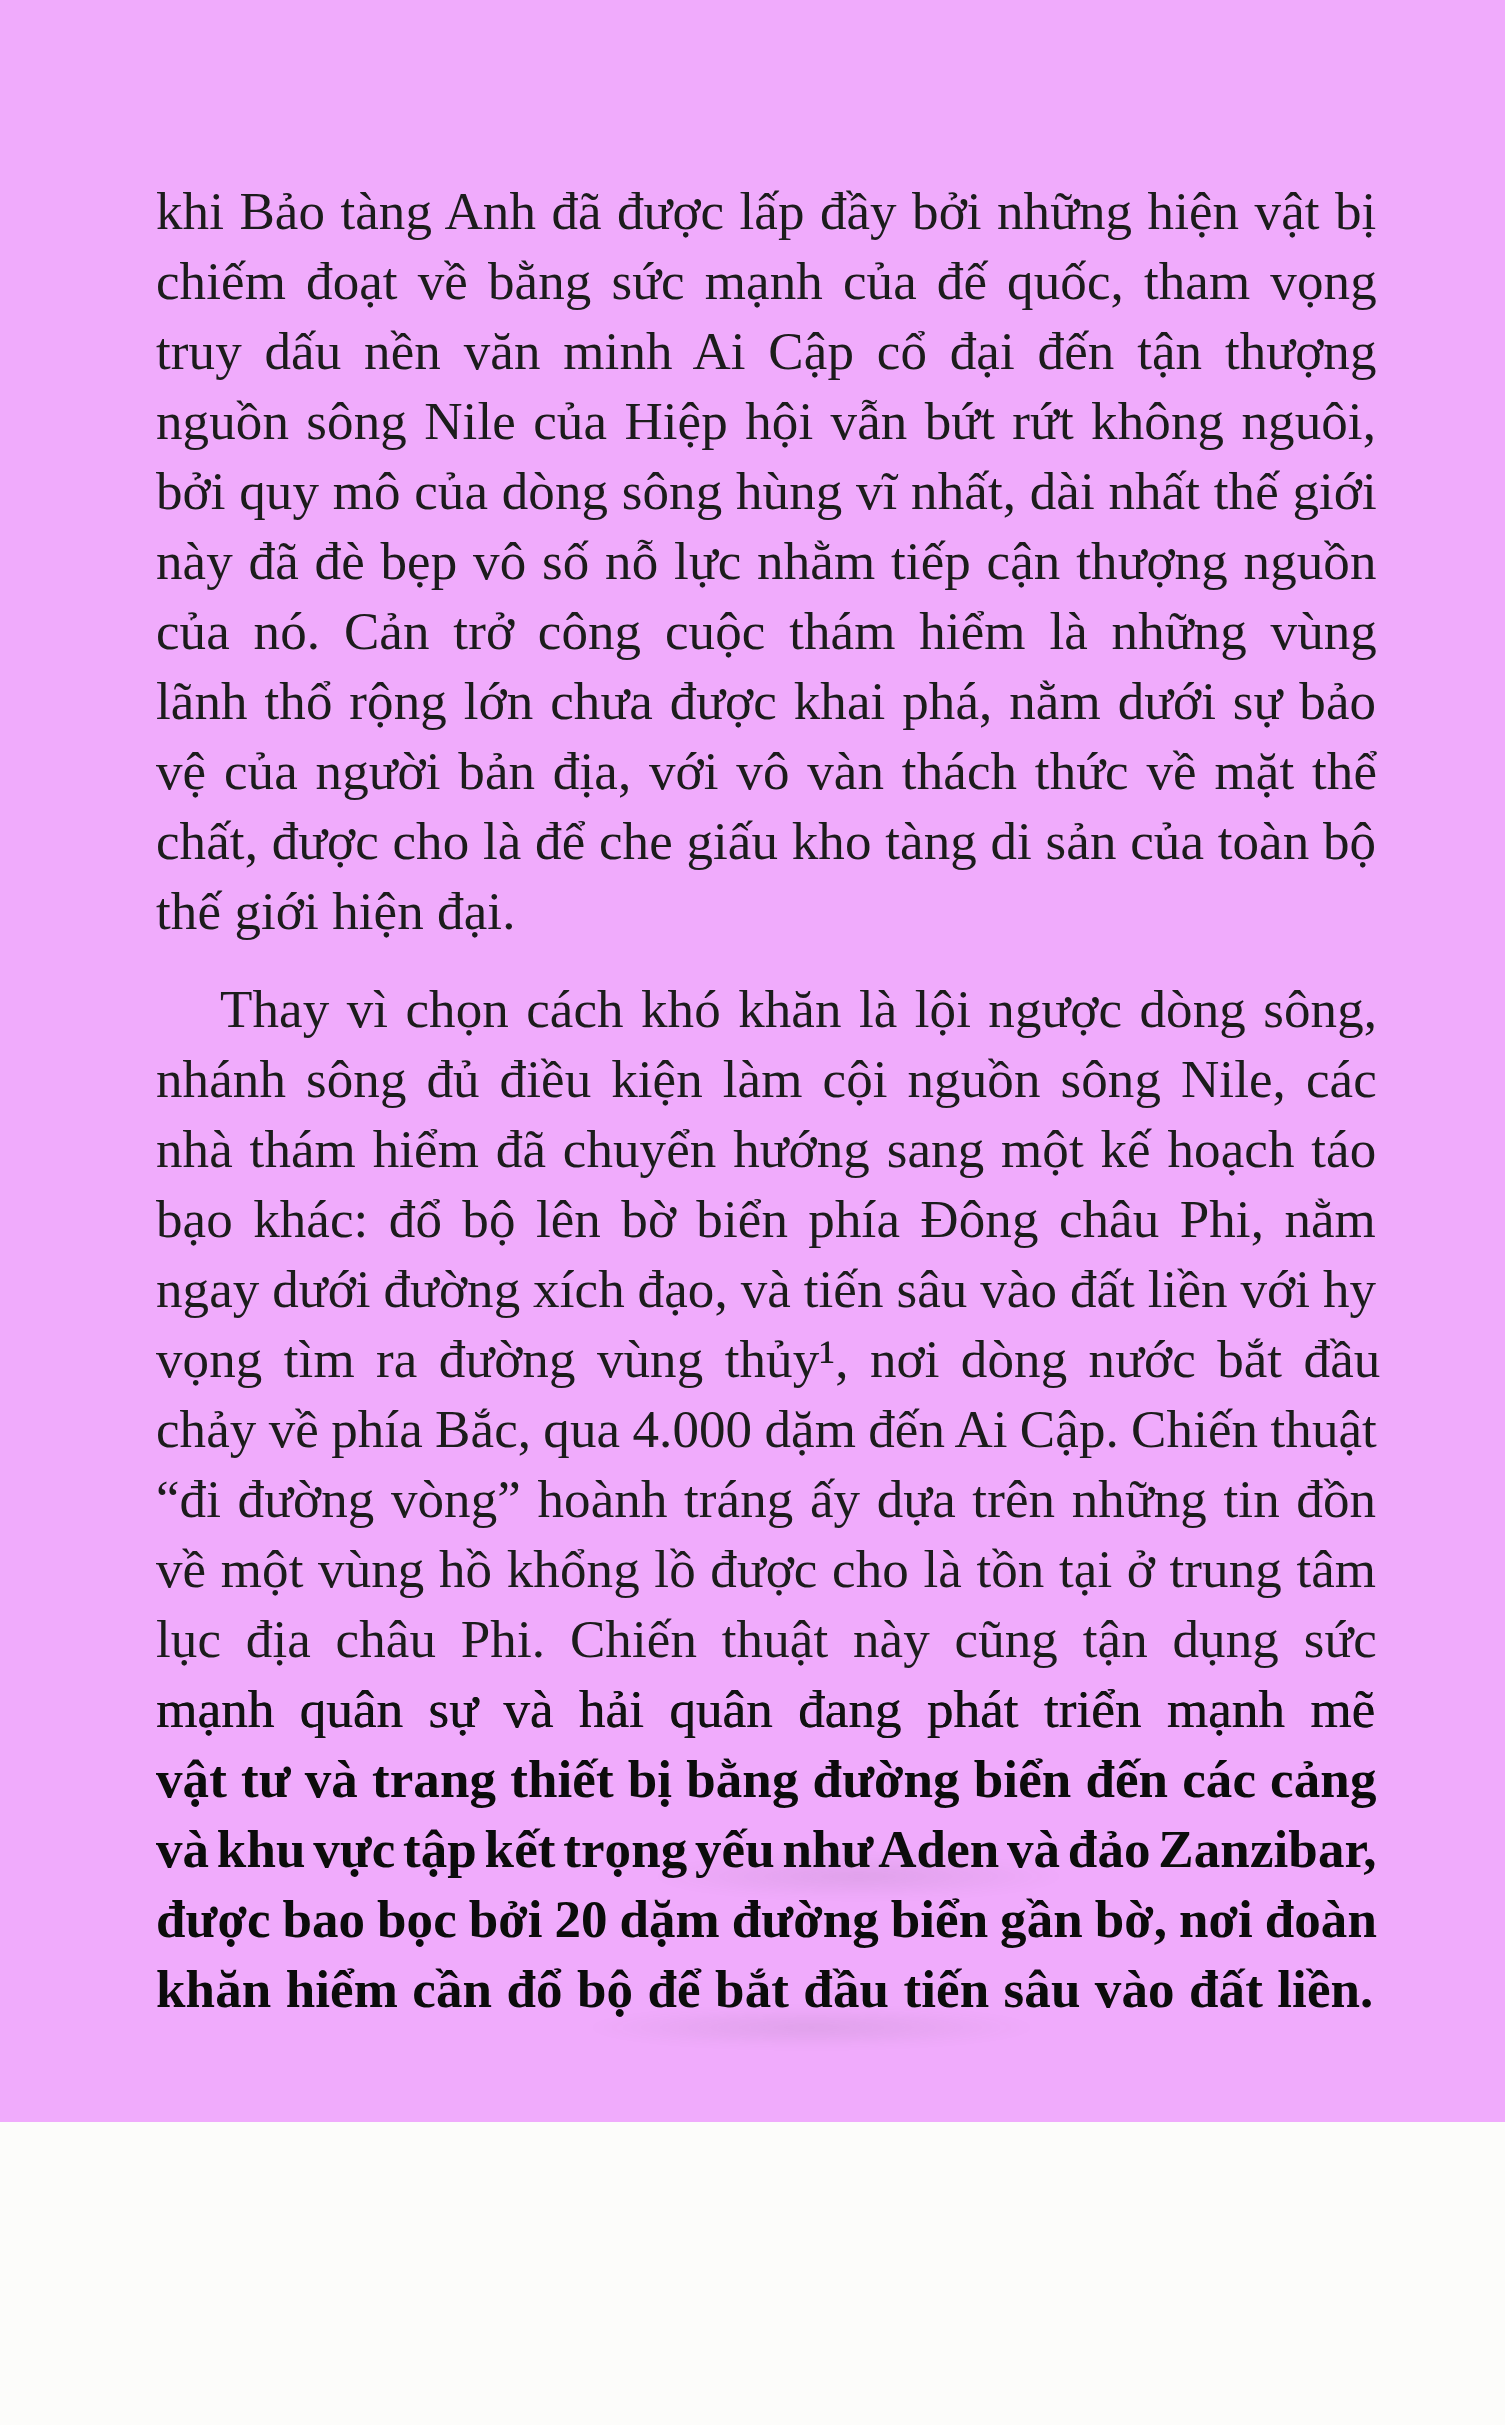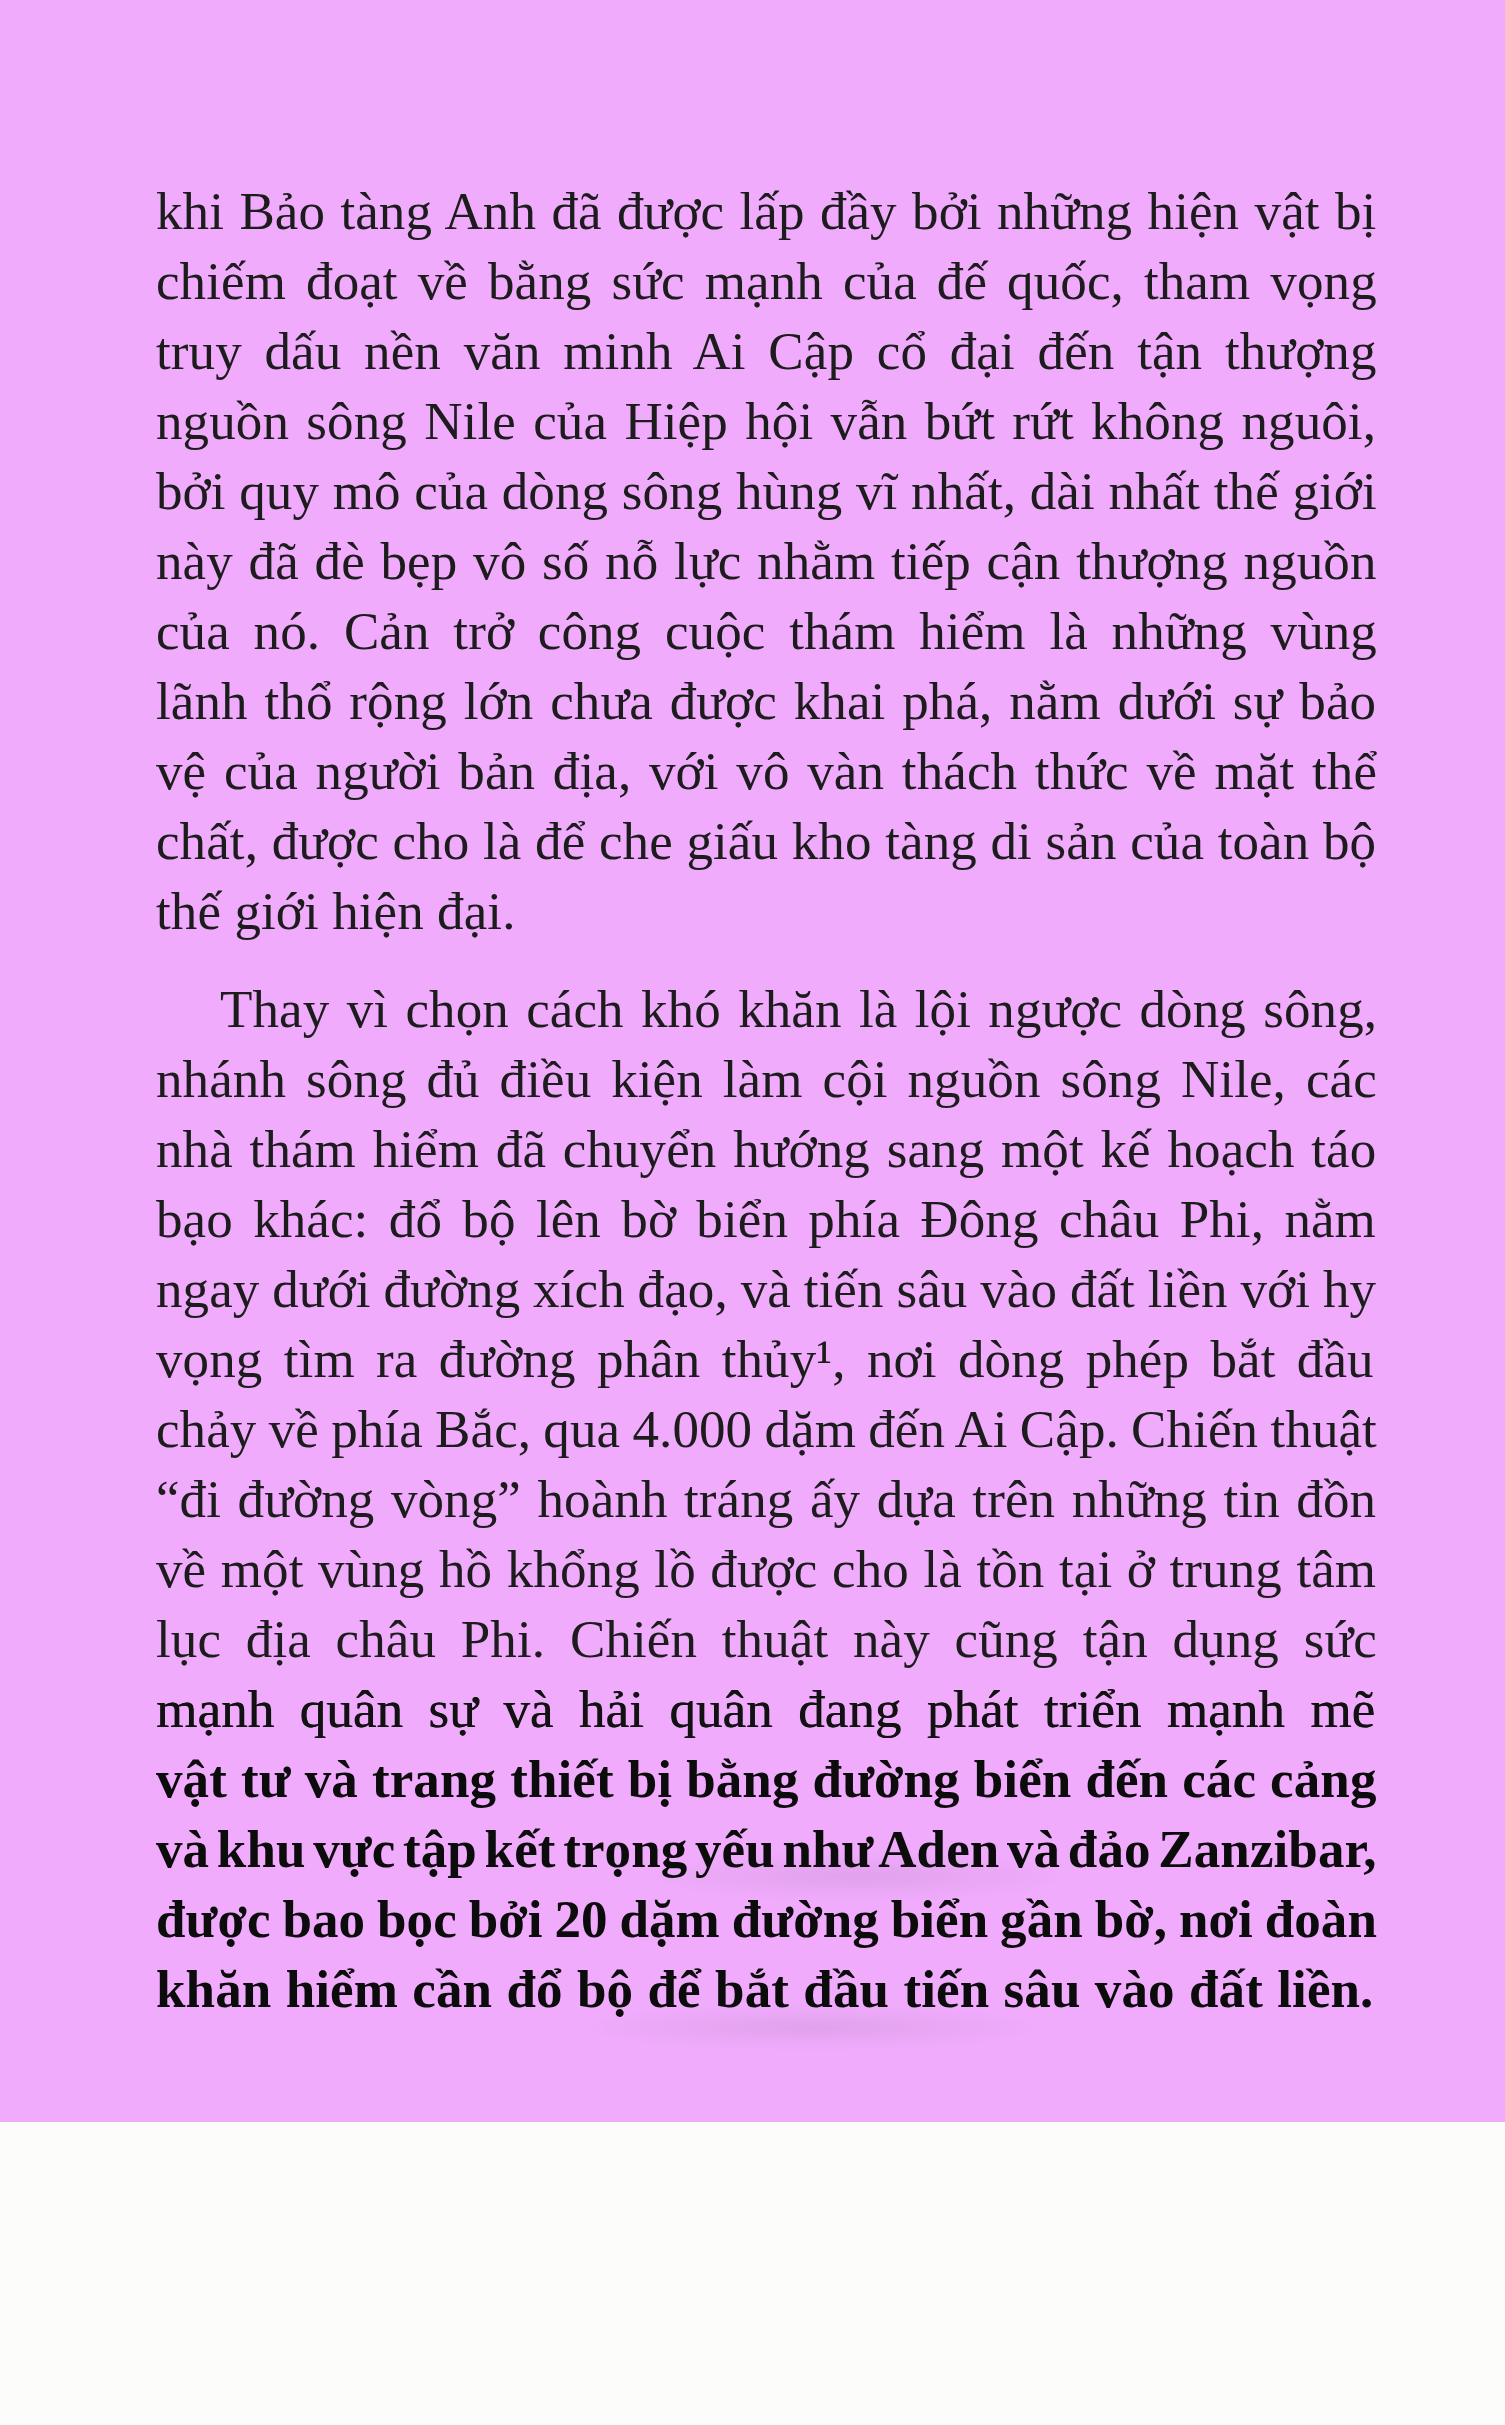--- a/index.html
+++ b/index.html
@@ -67,21 +67,21 @@
       <div class="line just" style="word-spacing: 0.3px;"><span>chất, được cho là để che giấu kho tàng di sản của toàn bộ</span></div>
       <div class="line short"><span>thế giới hiện đại.</span></div>
     </div>
 
     <div class="para2">
       <div class="line just indent" style="word-spacing: 4px;"><span>Thay vì chọn cách khó khăn là lội ngược dòng sông,</span></div>
       <div class="line just" style="word-spacing: 6.6px;"><span>nhánh sông đủ điều kiện làm cội nguồn sông Nile, các</span></div>
       <div class="line just" style="word-spacing: 3.4px;"><span>nhà thám hiểm đã chuyển hướng sang một kế hoạch táo</span></div>
       <div class="line just" style="word-spacing: 7px;"><span>bạo khác: đổ bộ lên bờ biển phía Đông châu Phi, nằm</span></div>
       <div class="line just" style="word-spacing: -0.5px;"><span>ngay dưới đường xích đạo, và tiến sâu vào đất liền với hy</span></div>
-      <div class="line just" style="word-spacing: 8px;"><span>vọng tìm ra đường phân thủy¹, nơi dòng phép bắt đầu</span></div>
+      <div class="line just" style="word-spacing: 8px;"><span>vọng tìm ra đường vùng thủy¹, nơi dòng nước bắt đầu</span></div>
       <div class="line just" style="word-spacing: -1.1px;"><span>chảy về phía Bắc, qua 4.000 dặm đến Ai Cập. Chiến thuật</span></div>
       <div class="line just" style="word-spacing: 3.2px;"><span>“đi đường vòng” hoành tráng ấy dựa trên những tin đồn</span></div>
       <div class="line just" style="word-spacing: 1.2px;"><span>về một vùng hồ khổng lồ được cho là tồn tại ở trung tâm</span></div>
       <div class="line just" style="word-spacing: 11.4px;"><span>lục địa châu Phi. Chiến thuật này cũng tận dụng sức</span></div>
       <div class="line just w1" style="word-spacing: 12px;"><span>mạnh quân sự và hải quân đang phát triển mạnh mẽ</span></div>
       <div class="line just w2" style="word-spacing: 0.7px;"><span>vật tư và trang thiết bị bằng đường biển đến các cảng</span></div>
       <div class="line just w2" style="word-spacing: -5.7px;"><span>và khu vực tập kết trọng yếu như Aden và đảo Zanzibar,</span></div>
       <div class="line just w2" style="word-spacing: -1.5px;"><span>được bao bọc bởi 20 dặm đường biển gần bờ, nơi đoàn</span></div>
       <div class="line just w2" style="word-spacing: 1px;"><span>khăn hiểm cần đổ bộ để bắt đầu tiến sâu vào đất liền.</span></div>
     </div>

